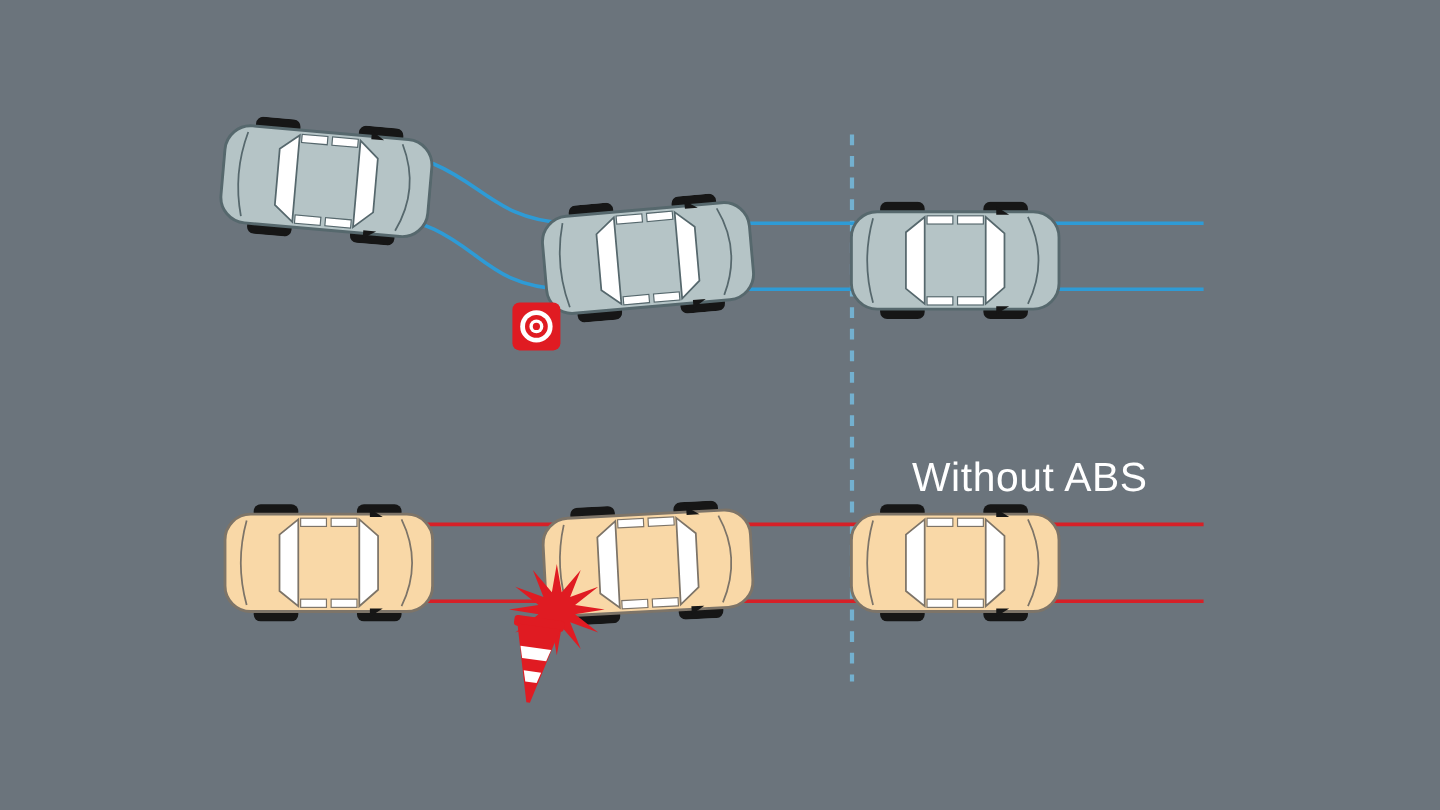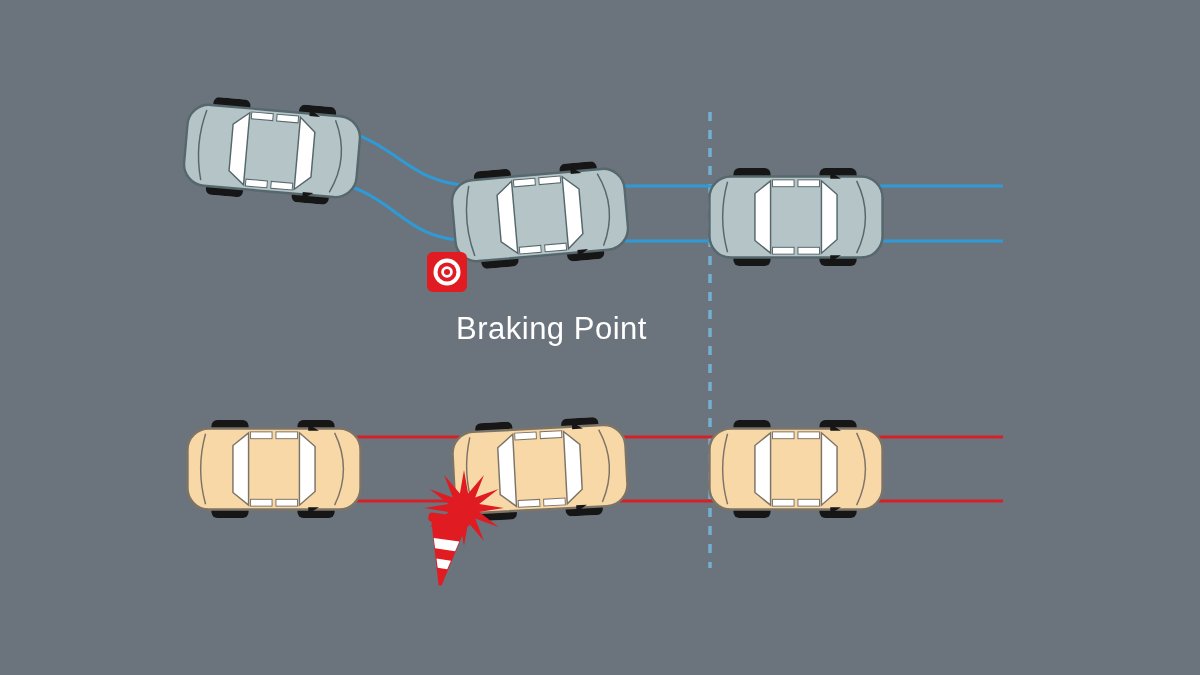--- a/index.html
+++ b/index.html
@@ -117,14 +117,14 @@
     </g>
 
     <g transform="translate(449,522) rotate(8)">
       <rect x="-21" y="-7" width="42" height="9" rx="3" style="fill:var(--color-danger_red)"></rect>
       <polygon points="-18,0 18,0 1.5,64 -1.5,64" style="fill:var(--color-danger_red)"></polygon>
       <polygon points="-12.9,18 12.9,18 10.1,28 -10.1,28" style="fill:var(--color-window)"></polygon>
       <polygon points="-7.3,38 7.3,38 4.8,47 -4.8,47" style="fill:var(--color-window)"></polygon>
     </g>
   </svg>
 
-  <div class="label label-braking-point">Braking Point</div>
+  <div class="label label-without-abs">Without ABS</div>
 </div>
 
 </body></html>

